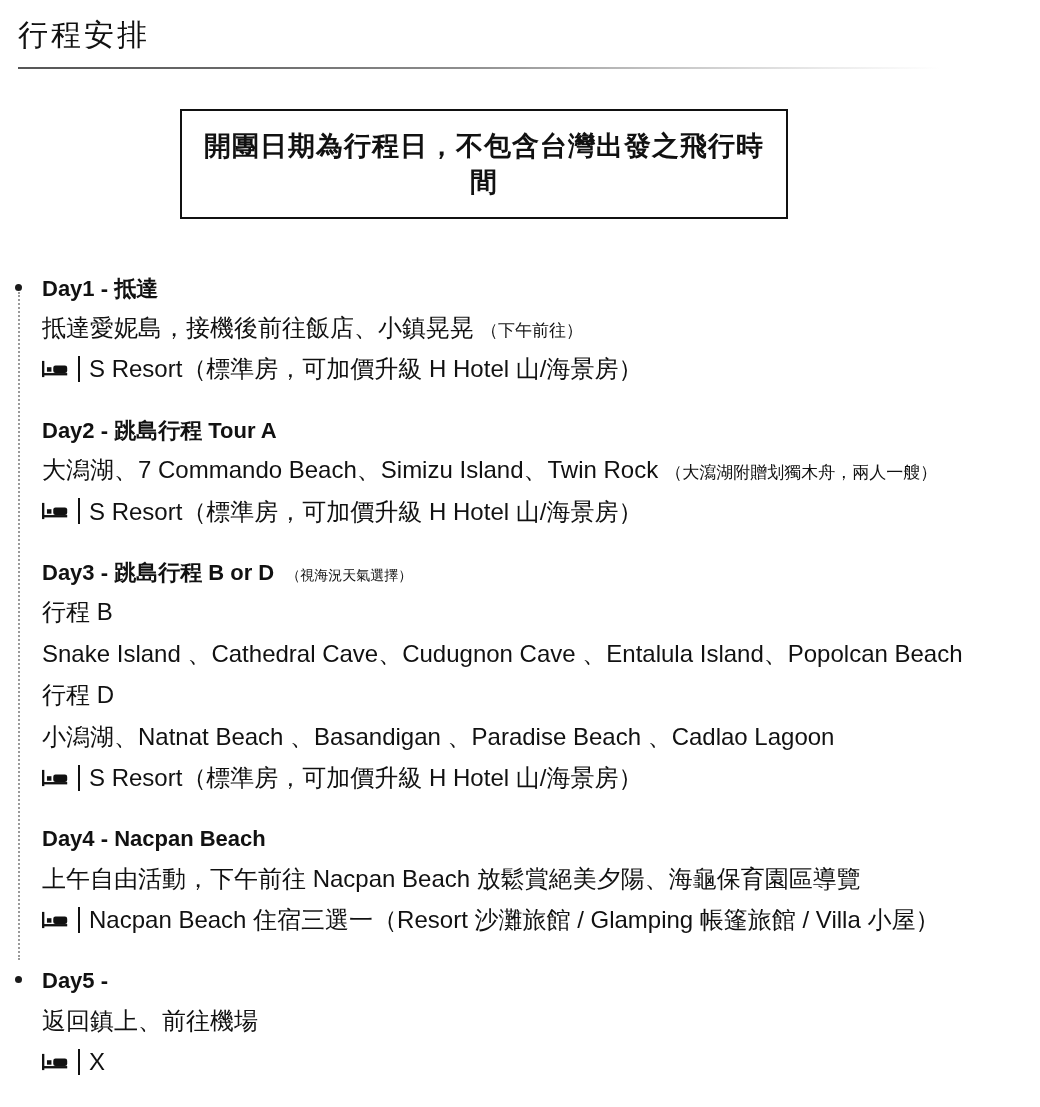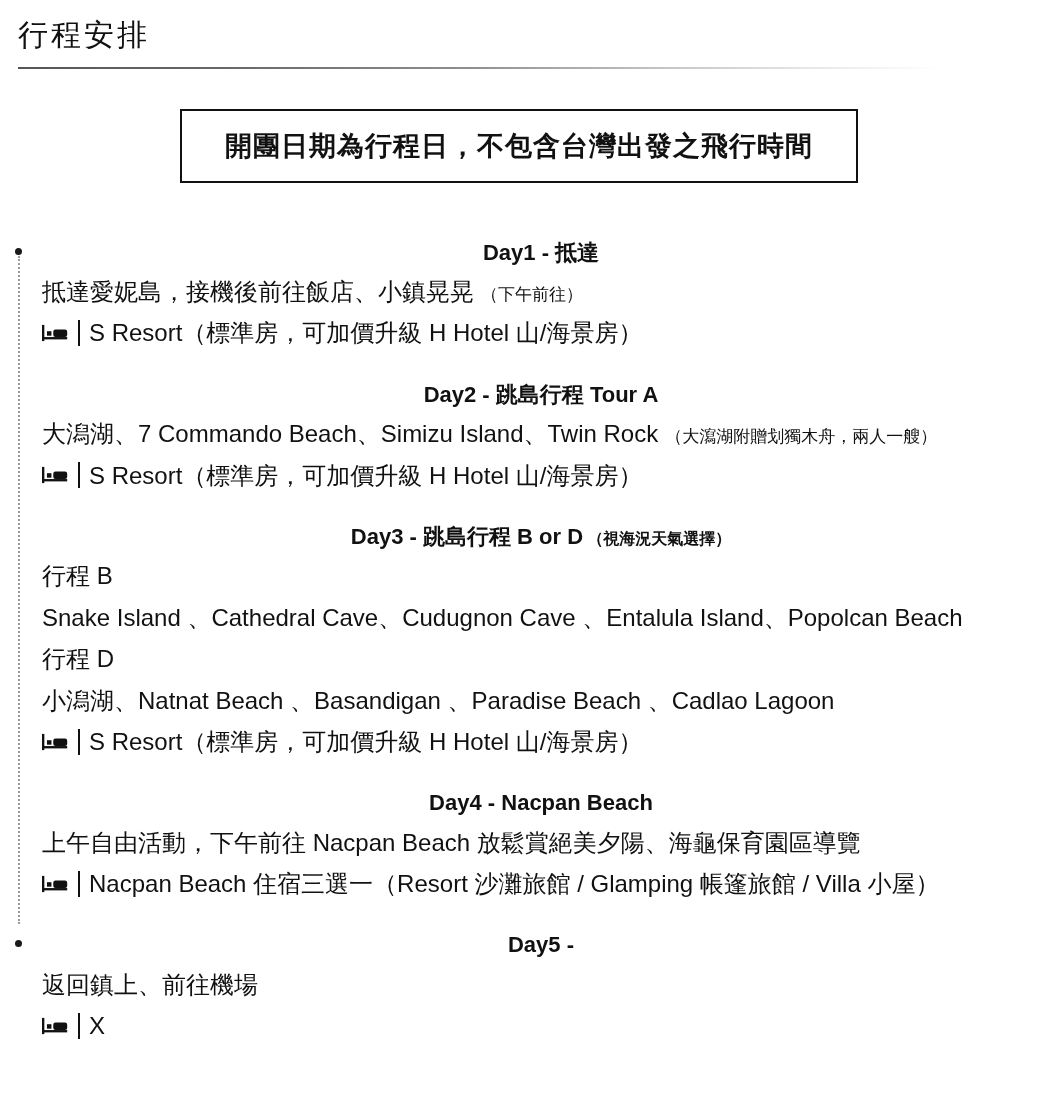--- a/index.html
+++ b/index.html
@@ -23,21 +23,21 @@
   .title-rule {
     height: 2px;
     margin: 14px 0 0 18px;
     width: 1002px;
     background: linear-gradient(90deg,
       #565656 0%, #6a6a6a 22%, #8f8f8f 45%,
       #c6c6c6 65%, #e9e9e9 80%, rgba(255,255,255,0) 92%);
   }
 
   .notice-box {
-    width: 678px;
+    width: 608px;
     margin: 40px 0 0 180px;
     border: 2px solid #111111;
     padding: 17px 10px;
     text-align: center;
     font-size: 27px;
     font-weight: bold;
     letter-spacing: 1px;
   }
 
   .timeline {
@@ -60,26 +60,25 @@
     top: 9px;
     width: 7px; height: 7px;
     border-radius: 50%;
     background: #1a1a1a;
   }
   .day-title {
     margin: 0 0 9px 0;
     font-size: 22px;
     font-weight: bold;
     line-height: 1.3;
-    text-align: center;
   }
   .day-title .title-note {
-    font-size: 16px;
-    font-weight: bold;
-    margin-left: 4px;
+    font-size: 14px;
+    font-weight: normal;
+    margin-left: 12px;
   }
   .desc {
     margin: 0 0 9px 0;
     font-size: 24px;
     font-weight: 400;
     line-height: 1.35;
   }
   .desc .inline-note {
     font-size: 17px;
     margin-left: 7px;

